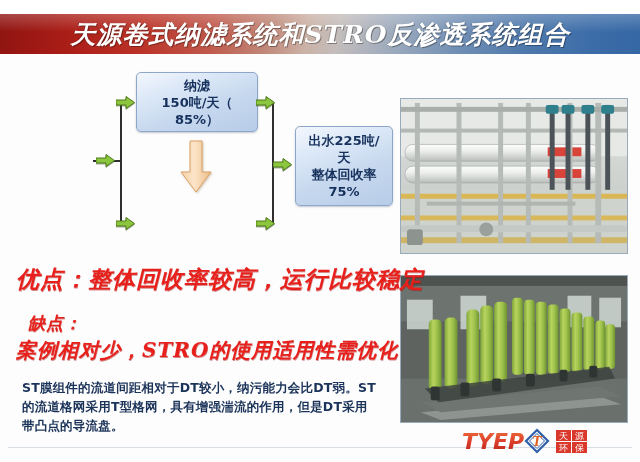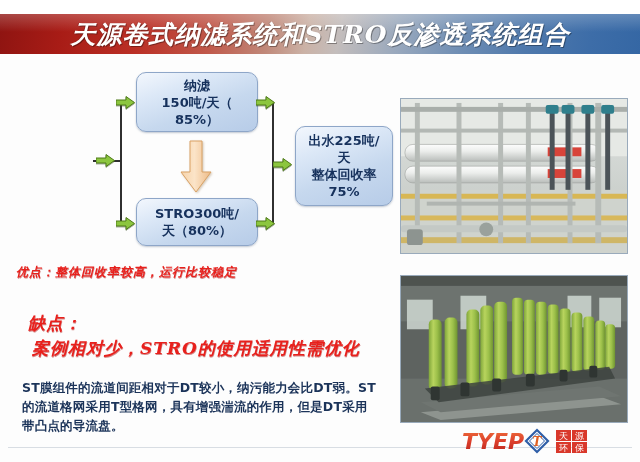--- a/index.html
+++ b/index.html
@@ -49,21 +49,21 @@
     font-weight:bold;font-style:italic;
     font-size:25px;letter-spacing:1px;
     text-shadow:1px 1px 0 rgba(0,0,0,.35), -1px 0 0 rgba(0,0,0,.18);
     white-space:nowrap;
   }
   
   .flow{position:absolute;left:0;top:58px;width:392px;height:200px;}
   .node{
     position:absolute;
     border:1px solid #8ea6c8;
-    border-radius:10px;
+    border-radius:5px;
     background:linear-gradient(160deg,#f3f7fd 0%,#dce8f7 28%,#c6d8ee 60%,#b7cce8 100%);
     box-shadow:0 1px 2px rgba(80,100,130,.35);
     color:#16315c;
     font-size:13px;line-height:17px;
     font-weight:600;
     display:flex;align-items:center;justify-content:center;
     text-align:center;
     box-sizing:border-box;
     padding:2px 4px;
   }
@@ -110,23 +110,23 @@
   
   .redline{
     position:absolute;
     color:#e8201c;
     font-family:"DejaVu Serif","Liberation Serif",serif;
     font-weight:bold;font-style:italic;
     letter-spacing:1px;
     text-shadow:0.5px 0.5px 0 rgba(160,0,0,.45);
     white-space:nowrap;
   }
-  #note-pros{left:16px;top:264px;font-size:12px;}
+  #note-pros{left:16px;top:264px;font-size:23px;}
   #note-cons-label{left:28px;top:312px;font-size:17px;}
-  #note-cons-text{left:16px;top:337px;font-size:17px;margin-left:16px;}
+  #note-cons-text{left:16px;top:337px;font-size:20px;}
   
   #body-text{
     position:absolute;left:22px;top:378px;width:358px;
     color:#1b3359;
     font-size:12.5px;line-height:19px;
     font-weight:bold;
     letter-spacing:0.2px;
   }
   #bottom-rule{position:absolute;left:8px;top:447px;width:624px;height:1px;background:#d8dde3;}
   
@@ -151,23 +151,20 @@
     <div class="line" id="ln-v-left"></div>
     <div class="line" id="ln-h-nf"></div>
     <div class="line" id="ln-h-stro"></div>
     <div class="line" id="ln-h-nf2"></div>
     <div class="line" id="ln-v-right"></div>
     <div class="line" id="ln-h-stro2"></div>
     <div class="line" id="ln-h-out"></div>
 
     <div class="node" id="node-nf">
       <span class="txt">纳滤<br>150吨/天（<br>85%）</span>
-    </div>
-    <div class="node" id="node-stro">
-      <span class="txt">STRO300吨/<br>天（80%）</span>
     </div>
     <div class="node" id="node-out">
       <span class="txt">出水225吨/<br>天<br>整体回收率<br>75%</span>
     </div>
 
     <svg class="garrow" id="ga-mbr" viewBox="0 0 19 13">
       <polygon points="0,4 10,4 10,0.5 18.5,6.5 10,12.5 10,9 0,9" fill="#8cc63f" stroke="#4e7a18" stroke-width="1"></polygon>
     </svg>
     <svg class="garrow" id="ga-nf" viewBox="0 0 19 13">
       <polygon points="0,4 10,4 10,0.5 18.5,6.5 10,12.5 10,9 0,9" fill="#8cc63f" stroke="#4e7a18" stroke-width="1"></polygon>

